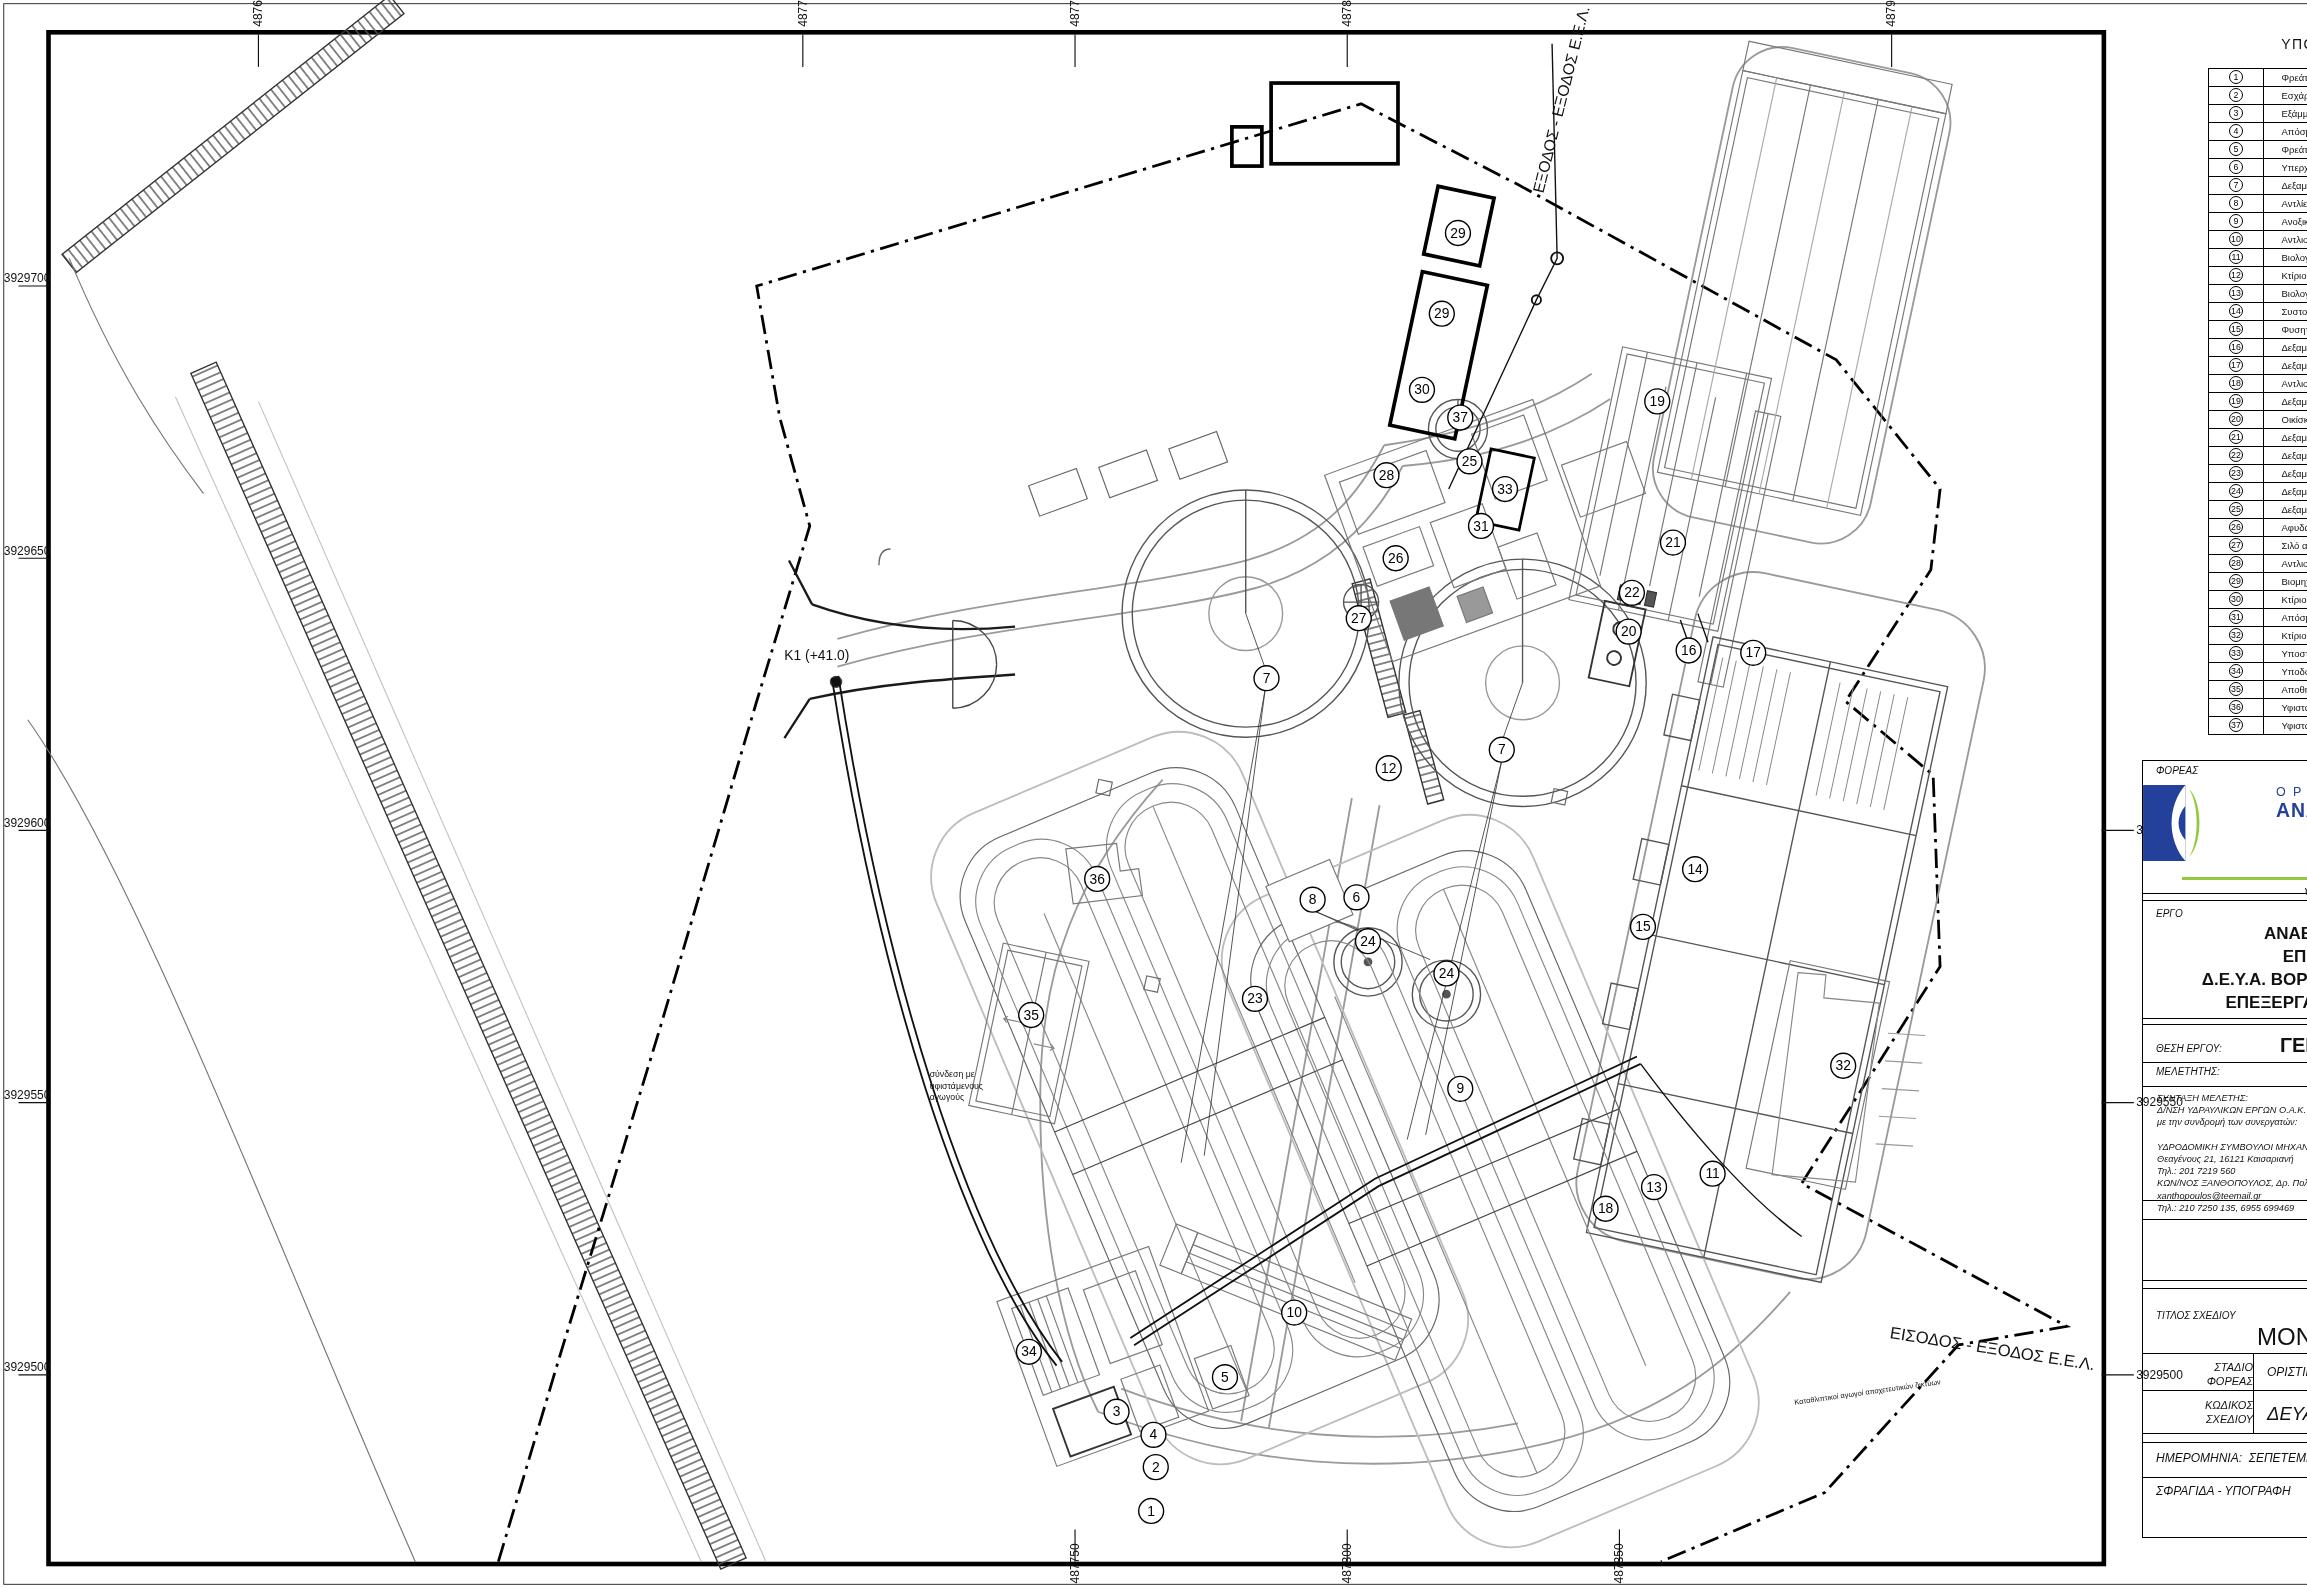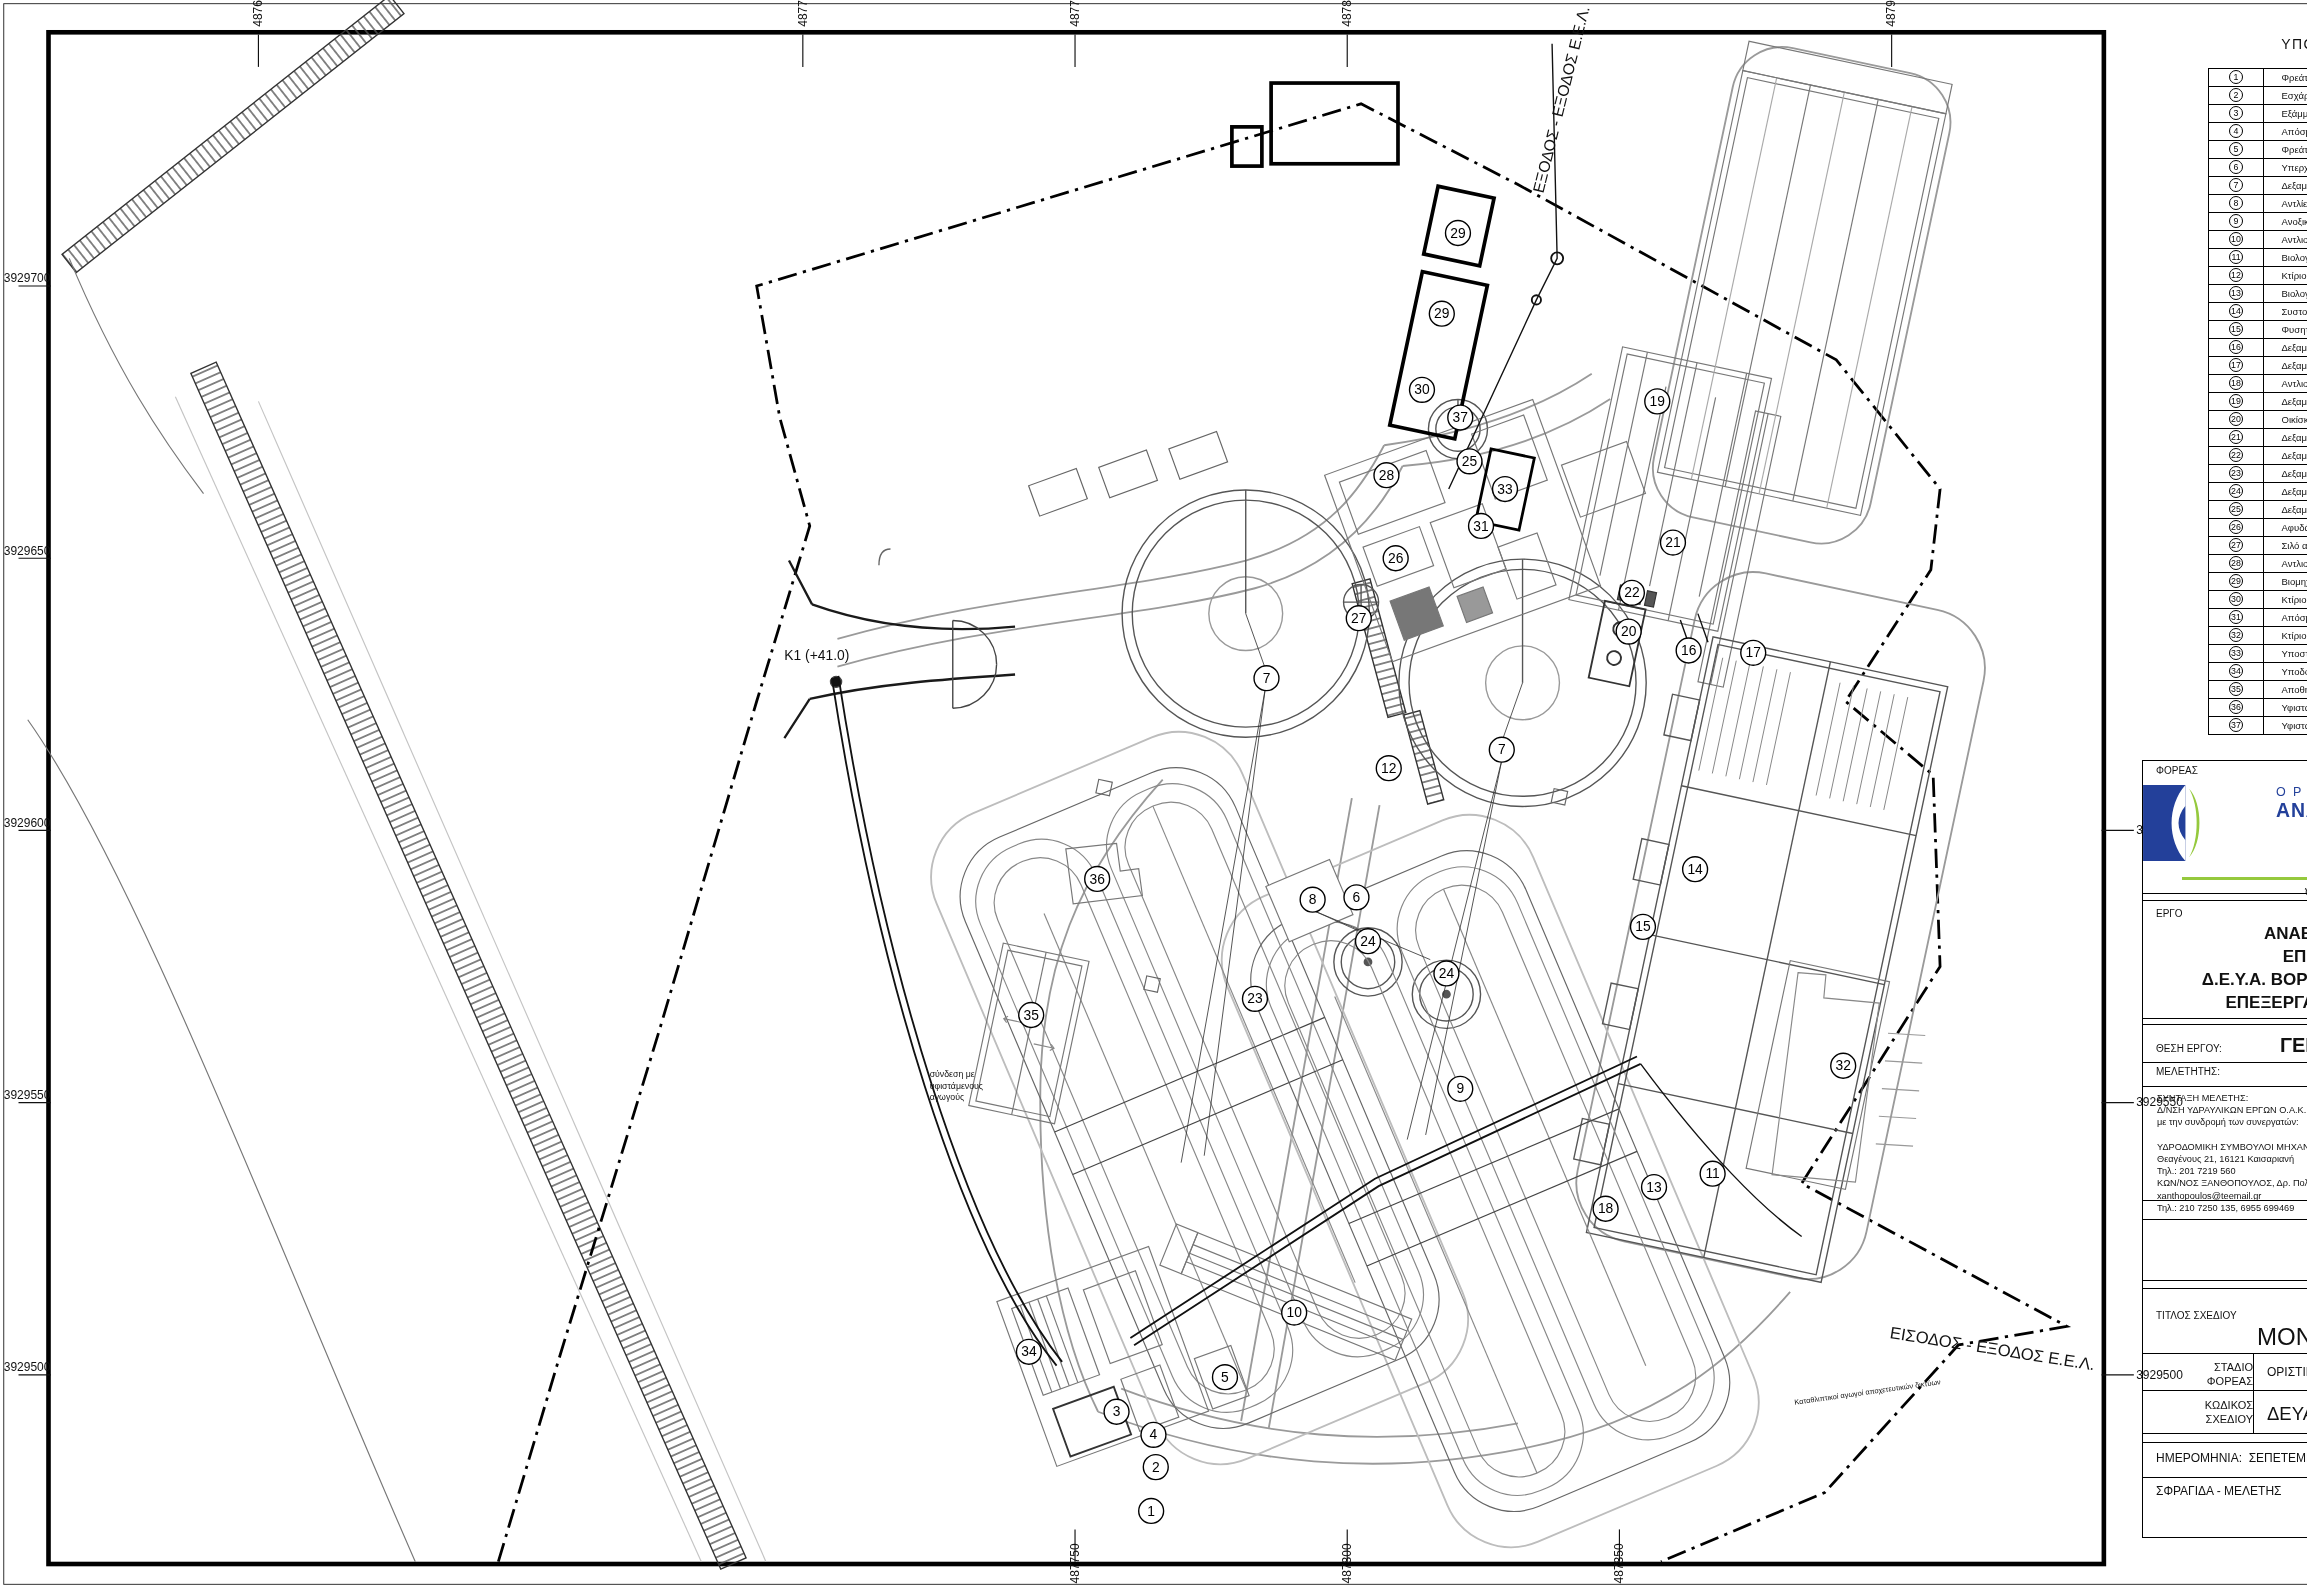--- a/index.html
+++ b/index.html
@@ -1,19 +1,19 @@
 <!DOCTYPE html>
 <html style="font-size:7.4px"><head>
 <meta charset="utf-8">
 <style>
   html,body{margin:0;padding:0;background:#fff;width:2706px;height:1588px;
     font-family:"Liberation Sans", sans-serif;}
   .sheet{position:relative;width:2706px;height:1588px;background:#fff;overflow:hidden;}
   svg{position:absolute;left:0;top:0;}
-  .abs{position:absolute;}
+  .abs{position:absolute;font-style:italic;}
   
   .legend{position:absolute;left:2208px;top:36px;width:452px;}
   .legend-title{text-align:center;font-size:14px;letter-spacing:1.4px;color:#111;margin-bottom:15.7px;}
   .legend-table{border:1.4px solid #000;}
   .legend-row{display:flex;align-items:center;height:17px;border-bottom:1.2px solid #000;}
   .legend-row:last-child{border-bottom:none;}
   .legend-num{flex:0 0 54px;display:flex;justify-content:center;align-items:center;align-self:stretch;border-right:1.2px solid #000;}
   .nc{display:inline-block;width:12.5px;height:12.5px;border:0.9px solid #000;border-radius:50%;
       font-size:8.8px;line-height:12.5px;text-align:center;}
   .legend-lbl{font-size:9.5px;color:#111;padding-left:17.5px;white-space:nowrap;}
@@ -817,17 +817,17 @@
   </div>
   <div class="abs" style="left:124px;top:642px;font-size:18.5px;">ΔΕΥΑΒΑ-DR-00-GA-01 MBR</div>
 
   <div class="hline" style="top:672px;"></div>
       <div class="hline" style="top:681px;"></div>
 
   <div class="abs" style="left:13px;top:690px;font-size:12px;">
     <span>ΗΜΕΡΟΜΗΝΙΑ:</span>&nbsp;&nbsp;<span>ΣΕΠΕΤΕΜΒΡΙΟΣ 2019</span>
   </div>
   <div class="hline" style="top:716px;"></div>
-  <div class="abs" style="left:13px;top:723px;font-size:12px;">ΣΦΡΑΓΙΔΑ - ΜΕΛΕΤΗΣ</div>
+  <div class="abs" style="left:13px;top:723px;font-size:12px;">ΣΦΡΑΓΙΔΑ - ΥΠΟΓΡΑΦΗ</div>
 </div>
 
 </div>
 
 
 </body></html>

